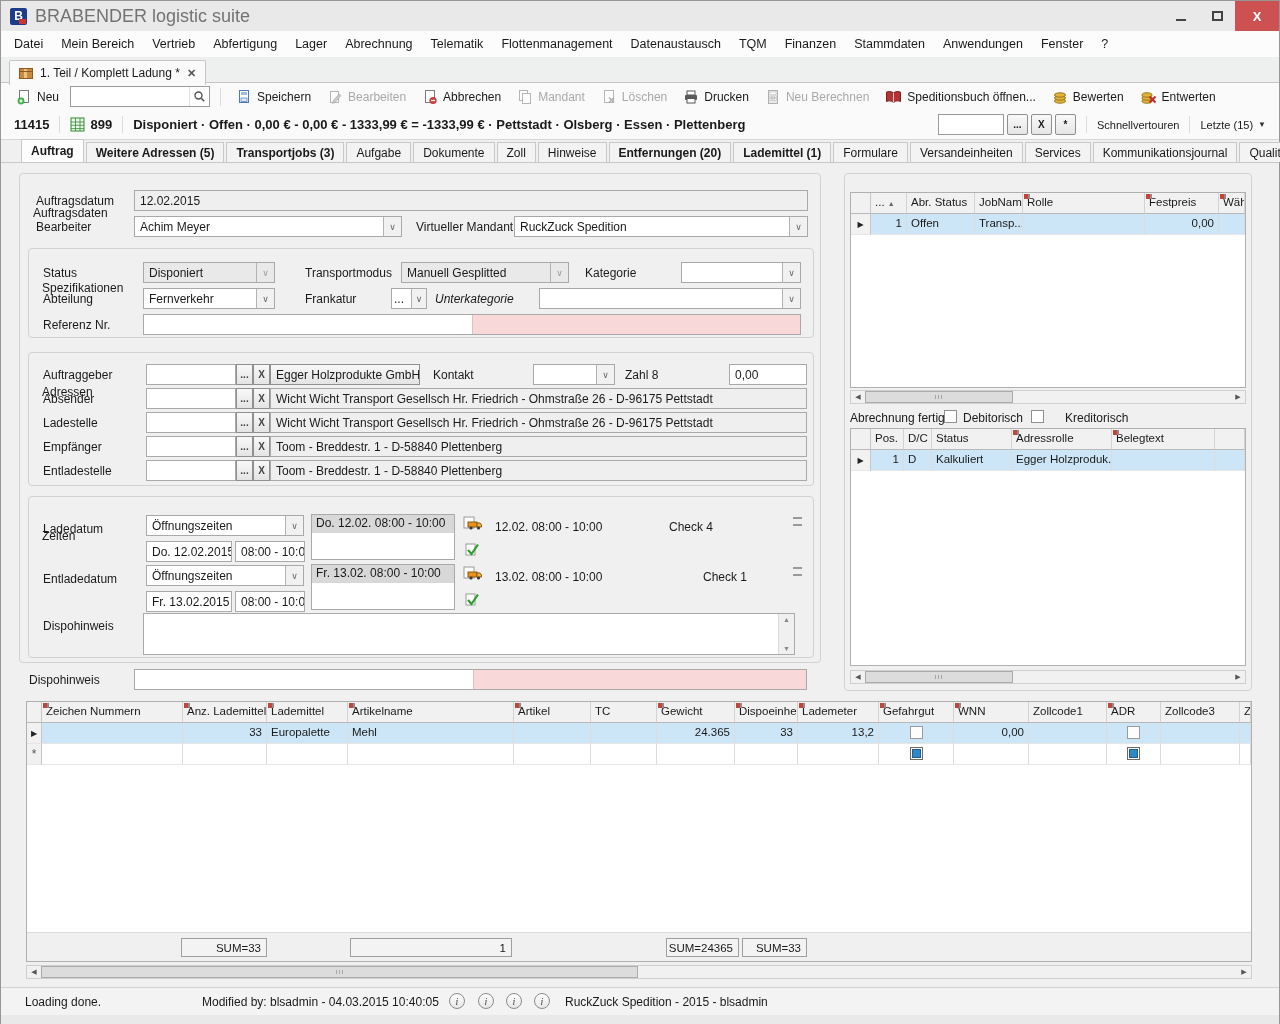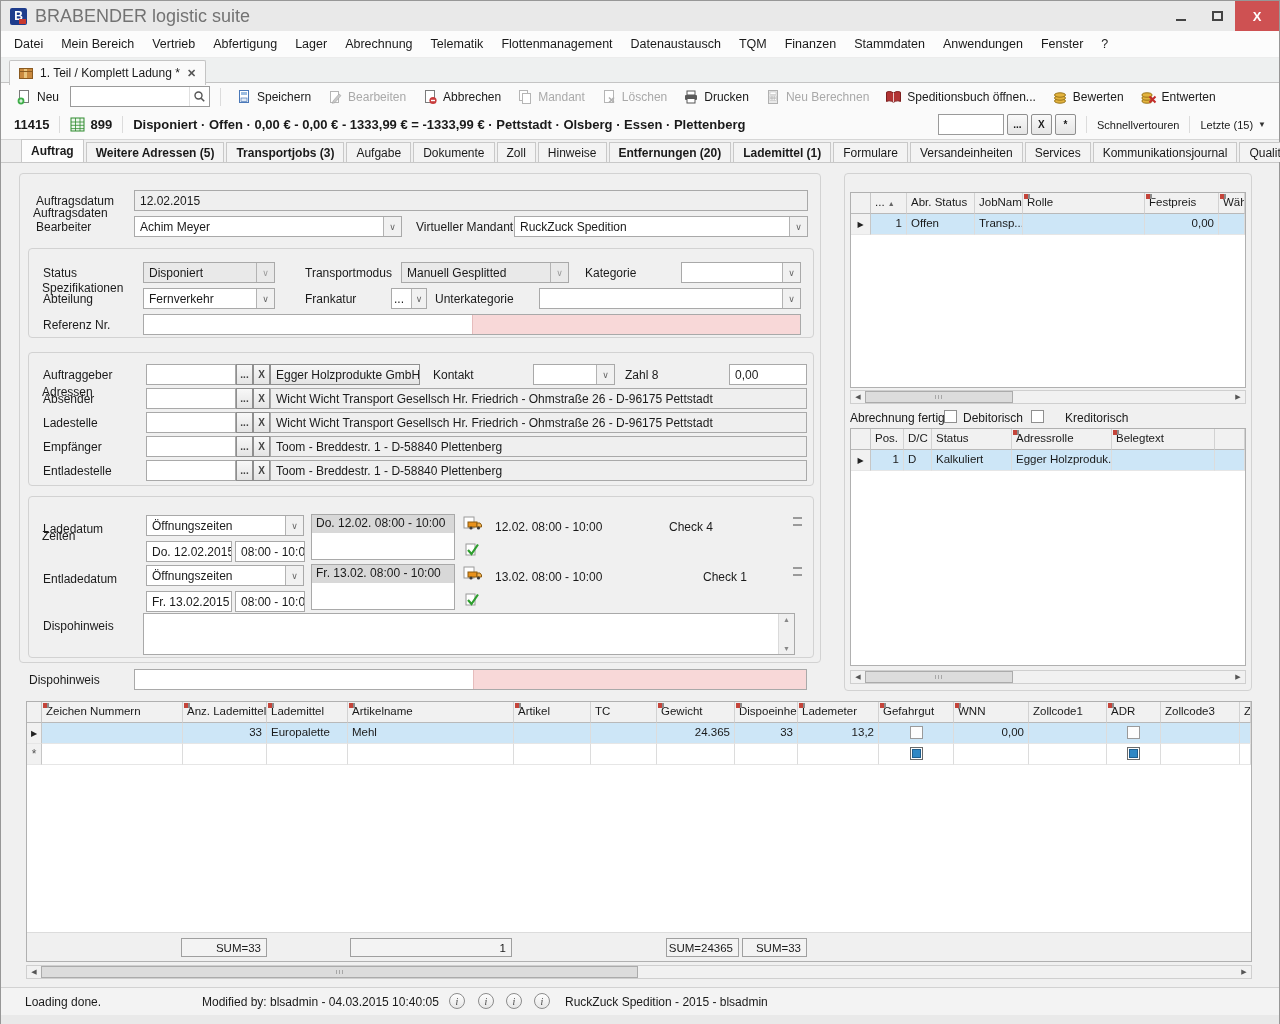--- a/index.html
+++ b/index.html
@@ -368,21 +368,21 @@
         <span class="flabel" style="left:14px;top:43px;">Abteilung</span>
         <div class="field combo" style="left:114px;top:39px;width:132px;">
             <span>Fernverkehr</span>
             <span class="carrow">∨</span>
           </div>
         <span class="flabel" style="left:276px;top:43px;">Frankatur</span>
         <div class="field combo" style="left:362px;top:39px;width:36px;padding:0 2px;">
             <span>...</span>
             <span class="carrow" style="width:15px;">∨</span>
           </div>
-        <span class="flabel" style="left:406px;top:43px;">Unterkategorie</span>
+        <span class="flabel" style="left:406px;top:43px;font-style:italic;">Unterkategorie</span>
         <div class="field combo" style="left:510px;top:39px;width:262px;">
             <span></span>
             <span class="carrow">∨</span>
           </div>
 
         <span class="flabel" style="left:14px;top:69px;">Referenz Nr.</span>
         <div class="field" style="left:114px;top:65px;width:658px;">
             <span class="pinkpart" style="width:328px;"></span>
           </div>
       </div>

